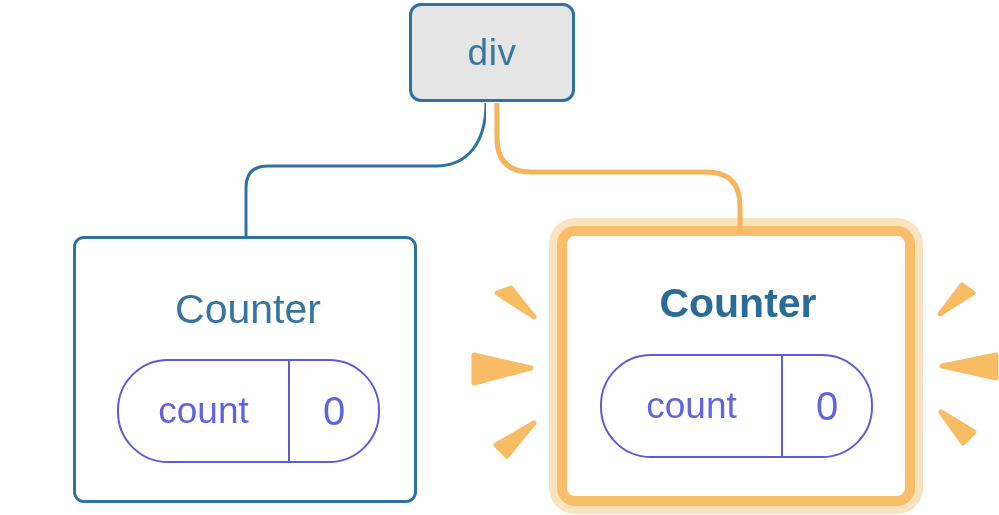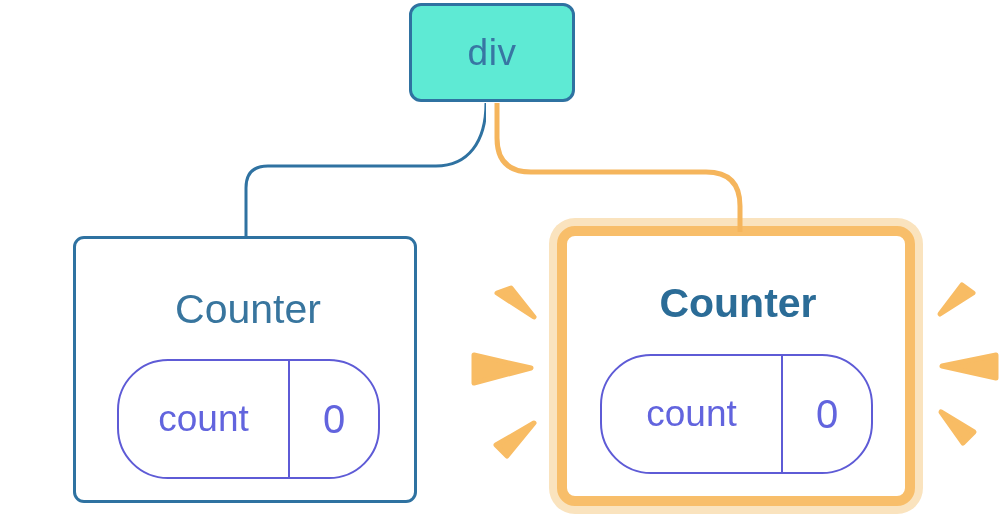--- a/index.html
+++ b/index.html
@@ -17,21 +17,21 @@
     width: 999px; height: 515px;
     z-index: 10;
     pointer-events: none;
   }
   
   .root-node {
     position: absolute;
     left: 409px; top: 3px;
     width: 166px; height: 99px;
     box-sizing: border-box;
-    background: #5eead4;
+    background: #e5e5e5;
     border: 3px solid #2F72A1;
     border-radius: 12px;
     display: flex;
     align-items: center;
     justify-content: center;
     z-index: 2;
   }
   .root-node .root-label {
     color: #3876A3;
     font-size: 37px;
@@ -75,21 +75,21 @@
     left: 171px; top: 67px;
     transform: translate(-50%, -50%);
     color: #2B6C97;
     font-size: 41px;
     font-weight: 700;
   }
   .counter-card-right .state-pill { left: 33px; top: 118px; width: 273px; }
   
   .state-pill {
     position: absolute;
-    width: 263px; height: 120px;
+    width: 263px; height: 104px;
     box-sizing: border-box;
     border: 2px solid #5E5BD6;
     border-radius: 51px;
     display: flex;
     align-items: stretch;
     background: #ffffff;
   }
   .pill-key {
     flex: 1 1 auto;
     display: flex;

